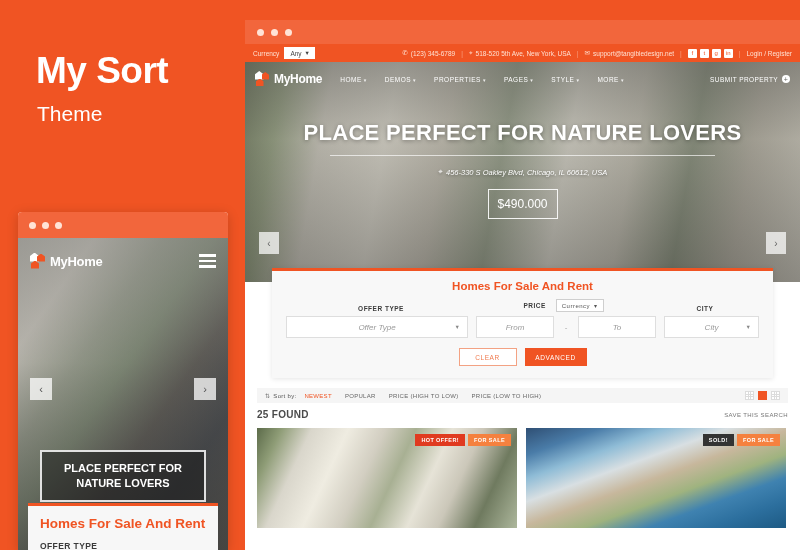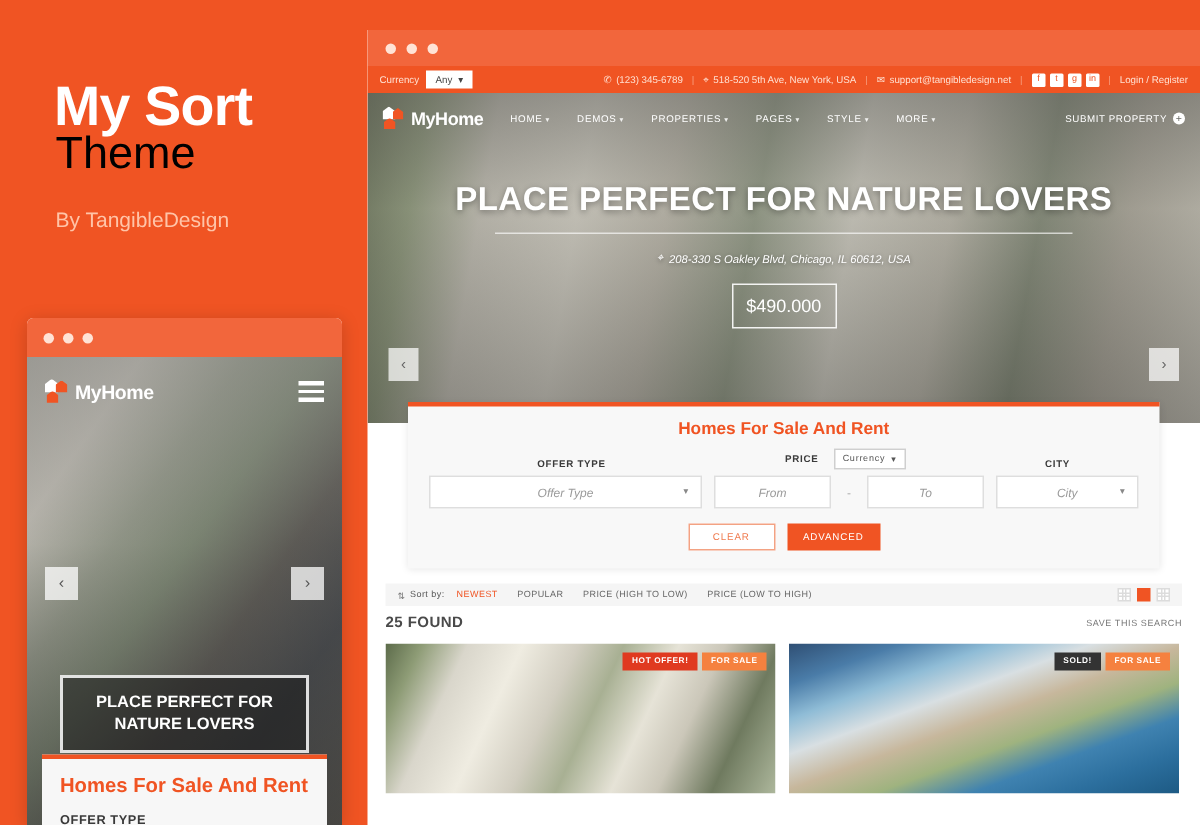--- a/index.html
+++ b/index.html
@@ -10,22 +10,22 @@
     position: relative;
   }
 
   
   .promo { position: absolute; left: 0; top: 0; width: 245px; height: 550px; }
   .promo-title {
     position: absolute; left: 36px; top: 50px;
     font-size: 37px; font-weight: bold; color: #ffffff; letter-spacing: -0.5px;
   }
   .promo-sub {
-    position: absolute; left: 37px; top: 86px;
-    font-size: 30px; color: #000000; font-weight: normal;
+    position: absolute; left: 37px; top: 102px;
+    font-size: 21px; color: #ffffff; font-weight: normal;
   }
   .promo-by {
     position: absolute; left: 37px; top: 138px;
     font-size: 14px; color: #ffc4a8;
   }
 
   
   .phone {
     position: absolute; left: 18px; top: 212px; width: 210px; height: 338px;
     background: #fff; border-radius: 4px 4px 0 0; overflow: hidden;
@@ -278,21 +278,20 @@
   .b-hot { background: #e03a20; }
   .b-sale { background: #f5813f; }
   .b-sold { background: #333333; }
 </style>
 </head>
 <body>
 
 <div class="promo">
   <div class="promo-title">My Sort</div>
   <div class="promo-sub">Theme</div>
-  <div class="promo-by">By TangibleDesign</div>
 </div>
 
 <div class="phone">
   <div class="phone-bar">
     <span class="dot"></span>
     <span class="dot"></span>
     <span class="dot"></span>
   </div>
   <div class="phone-body">
     <div class="phone-photo"></div>
@@ -401,21 +400,21 @@
         <span>SUBMIT PROPERTY</span>
         <span class="circ">+</span>
       </div>
     </div>
 
     <div class="hero-center">
       <div class="hero-title">PLACE PERFECT FOR NATURE LOVERS</div>
       <div class="hero-rule"></div>
       <div class="hero-addr">
         <span>⌖</span>
-        <span>208-330 S Oakley Blvd, Chicago, IL 60612, USA</span>
+        <span>456-330 S Oakley Blvd, Chicago, IL 60612, USA</span>
       </div>
       <div class="hero-price">$490.000</div>
     </div>
 
     <div class="hero-arrow l">‹</div>
     <div class="hero-arrow r">›</div>
   </div>
 
   <div class="searchwrap">
     <div class="searchcard">

